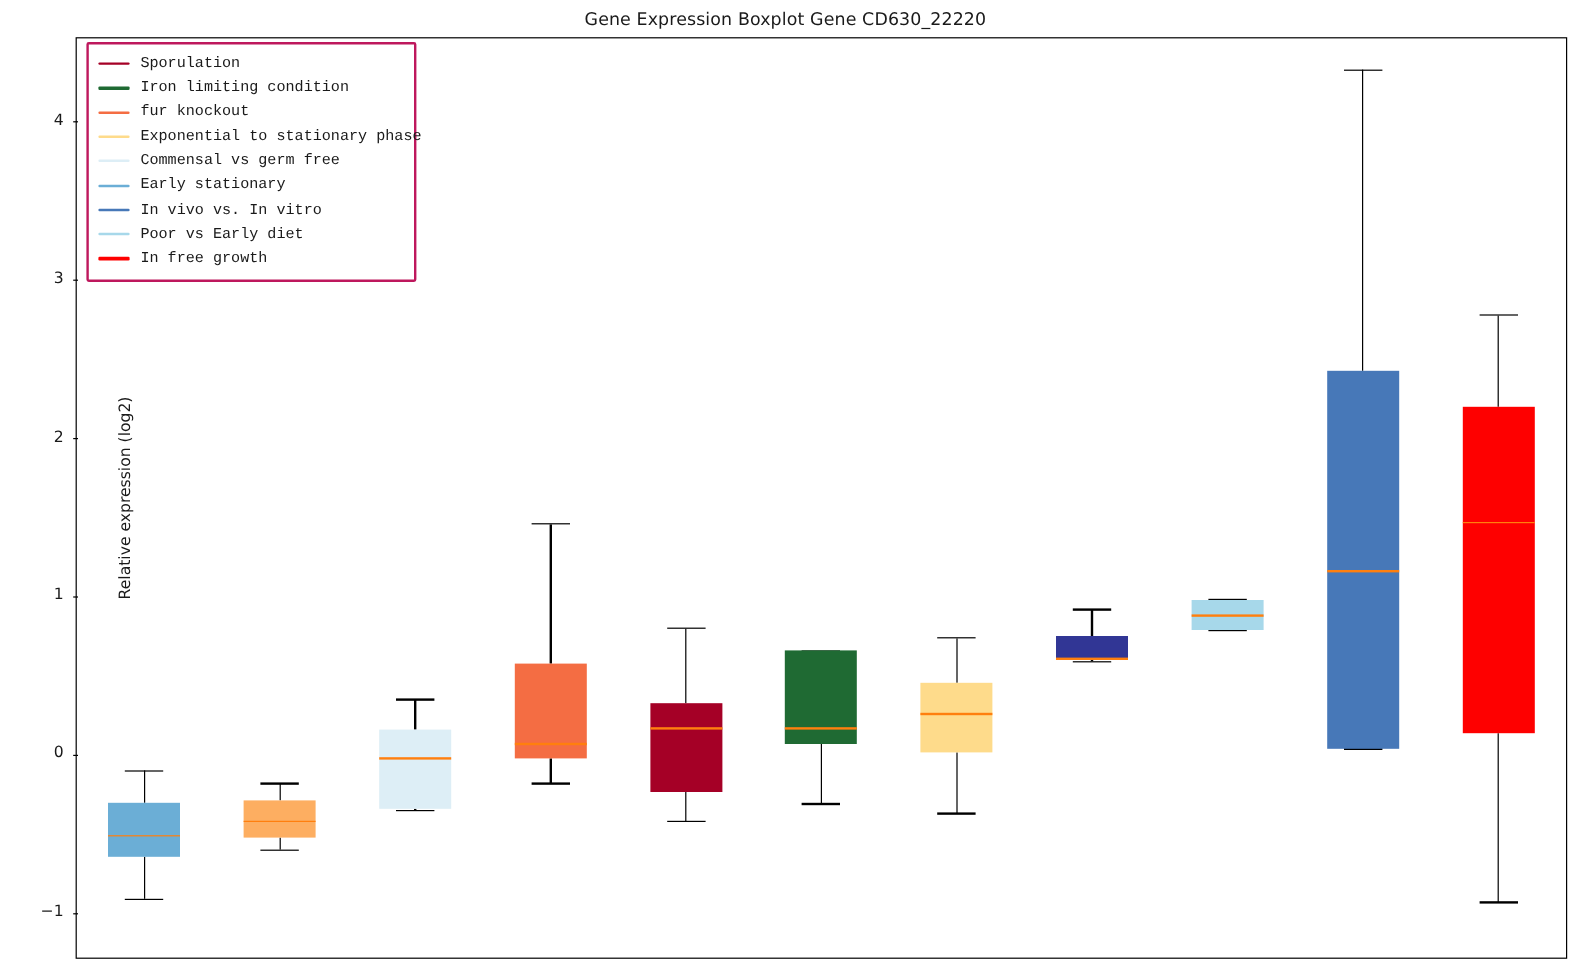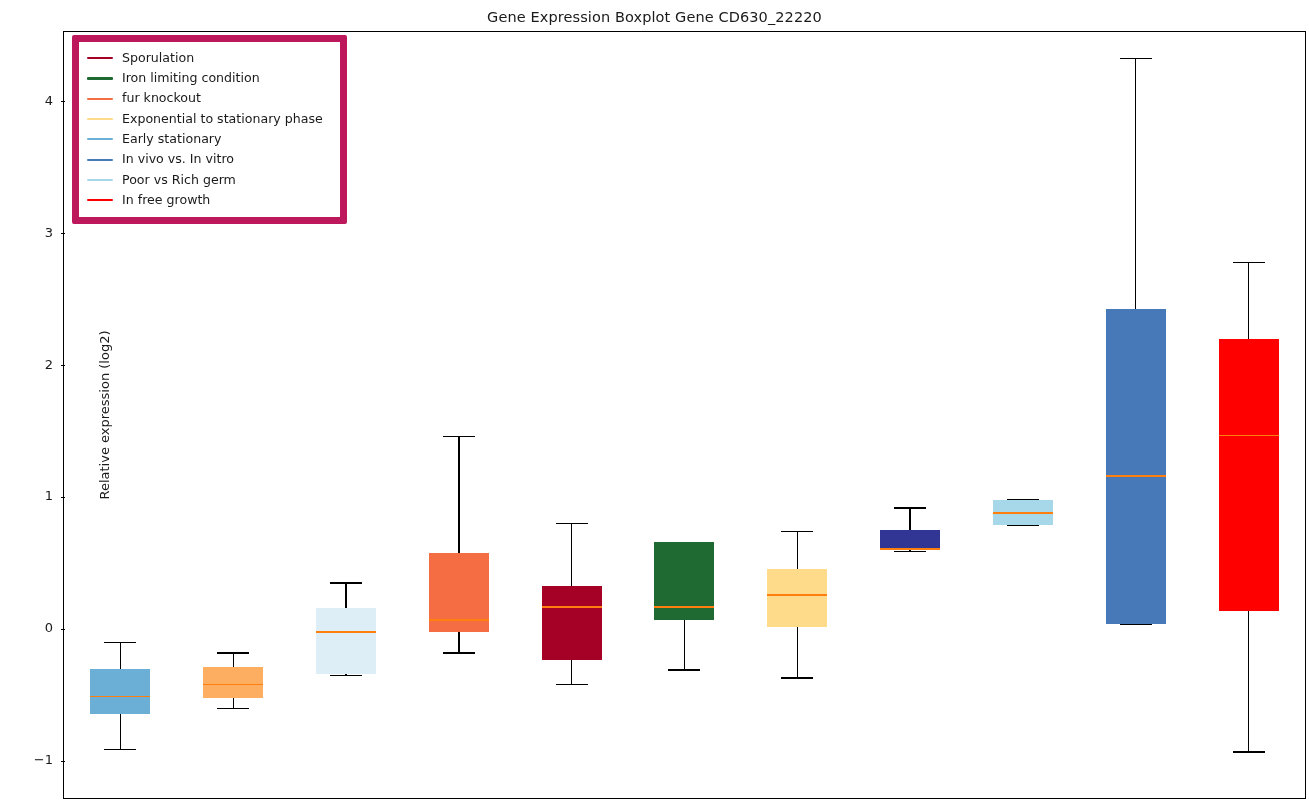--- a/index.html
+++ b/index.html
@@ -38,22 +38,22 @@
 
   
   .box-group{position:absolute;top:0;height:100%;}
   .bx{position:absolute;box-sizing:border-box;}
   .median{position:absolute;height:1.7px;background:#ff7f0e;}
   .whisk-line{position:absolute;width:1.3px;background:#000000;left:50%;margin-left:-0.65px;}
   .cap{position:absolute;height:1.4px;background:#000000;}
 
   #legend{
     position:absolute;left:72px;top:35px;width:275px;
-    background:#ffffff;border:7px solid #be185d;border-radius:2px;
-    padding:6px 8px 7px 8px;box-sizing:border-box;
+    background:#ffffff;border:2px solid #be185d;border-radius:2px;
+    padding:6px 8px 7px 8px;box-sizing:border-box;font-family:Liberation Mono, monospace;
   }
   .legend-row{display:flex;align-items:center;height:20.3px;}
   .legend-swatch{width:26px;height:2.2px;margin-right:9px;flex:none;border-radius:1px;}
   .legend-label{font-size:12.6px;color:#1a1a1a;white-space:nowrap;line-height:1;}
 </style>
 </head>
 <body>
 
 <div id="figure">
 
@@ -190,30 +190,34 @@
       </div>
       <div class="legend-row">
         <span class="legend-swatch" style="background: rgb(244, 109, 67);"></span>
         <span class="legend-label">fur knockout</span>
       </div>
       <div class="legend-row">
         <span class="legend-swatch" style="background: rgb(254, 219, 139);"></span>
         <span class="legend-label">Exponential to stationary phase</span>
       </div>
       <div class="legend-row">
+        <span class="legend-swatch" style="background: rgb(221, 238, 246);"></span>
+        <span class="legend-label">Commensal vs germ free</span>
+      </div>
+      <div class="legend-row">
         <span class="legend-swatch" style="background: rgb(107, 174, 214);"></span>
         <span class="legend-label">Early stationary</span>
       </div>
       <div class="legend-row">
         <span class="legend-swatch" style="background: rgb(71, 120, 184);"></span>
         <span class="legend-label">In vivo vs. In vitro</span>
       </div>
       <div class="legend-row">
         <span class="legend-swatch" style="background: rgb(167, 216, 234);"></span>
-        <span class="legend-label">Poor vs Rich germ</span>
+        <span class="legend-label">Poor vs Early diet</span>
       </div>
       <div class="legend-row">
         <span class="legend-swatch" style="background: rgb(254, 0, 0);"></span>
         <span class="legend-label">In free growth</span>
       </div>
     </div>
 
 </div>
 
 </body></html>

